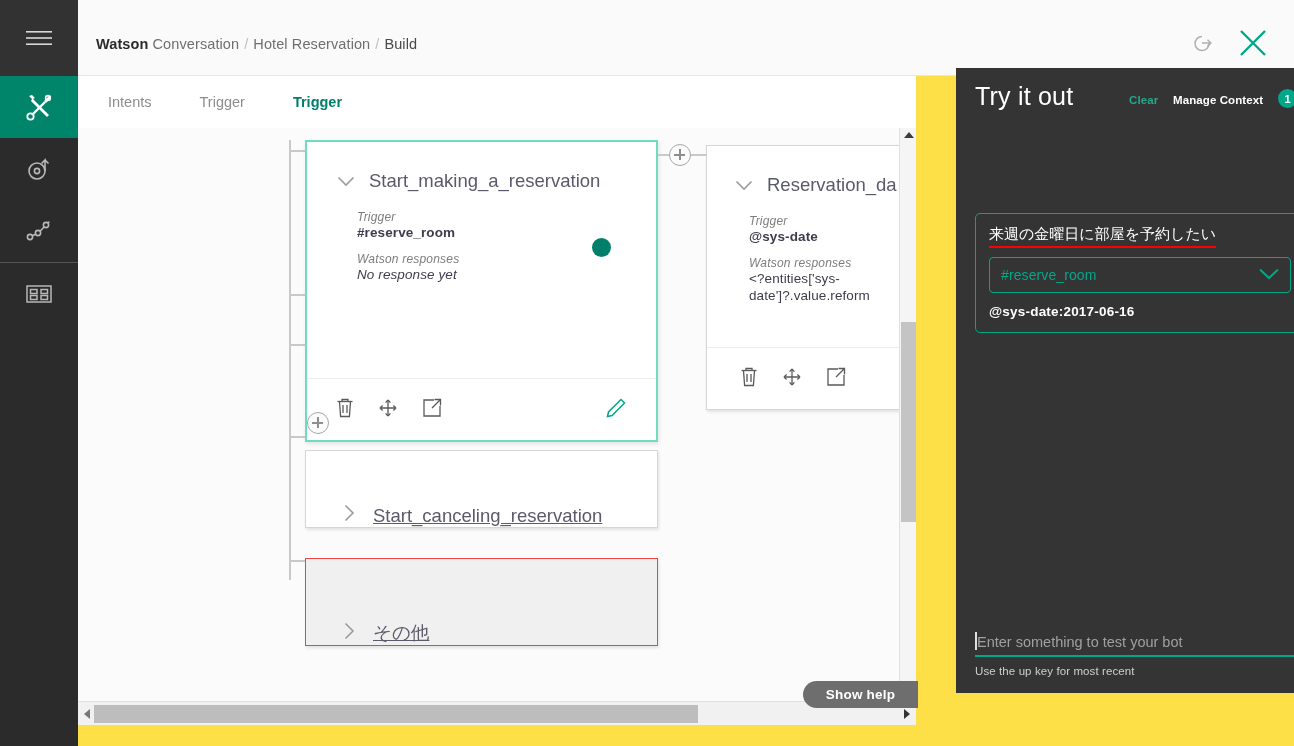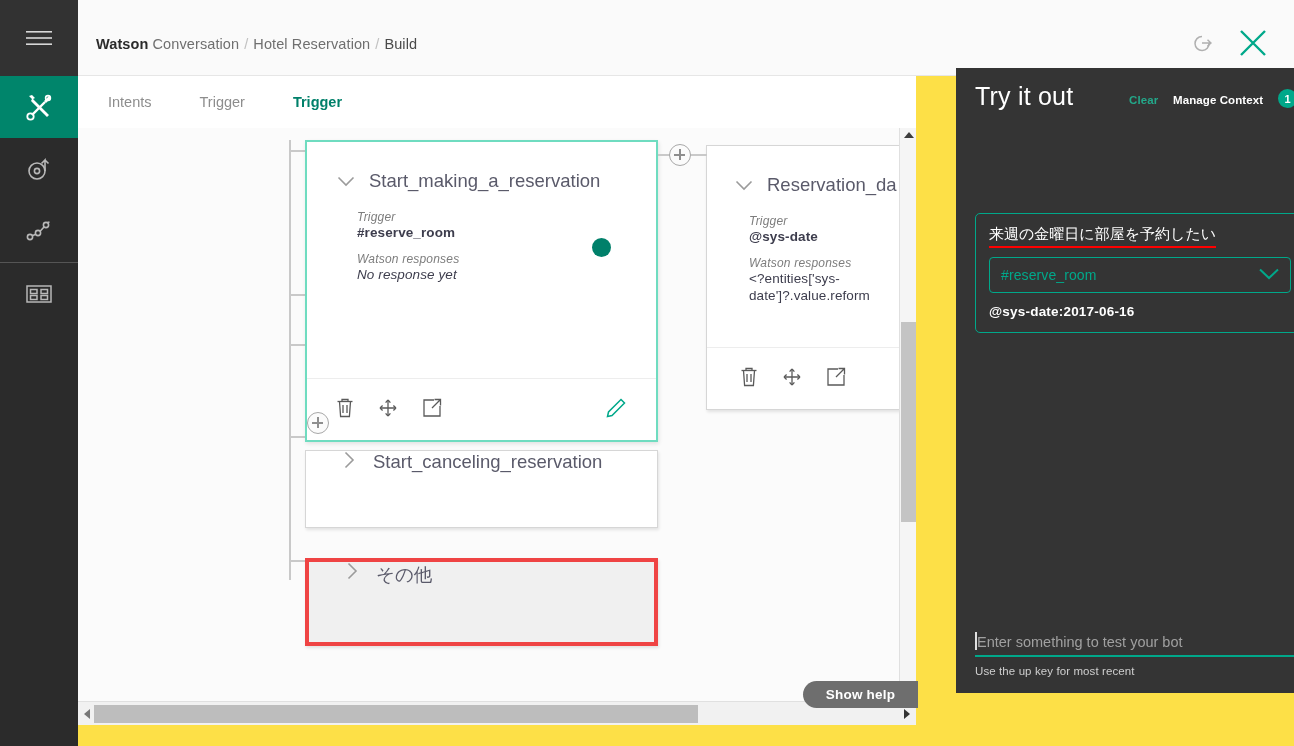--- a/index.html
+++ b/index.html
@@ -58,21 +58,21 @@
   }
   
   .tree-v { position:absolute; left:211px; top:12px; width:2px; height:440px; background:#c9c9c9; }
   .tree-h { position:absolute; left:211px; width:28px; height:2px; background:#c9c9c9; }
 
   .node {
     position:absolute; background:#ffffff; border:1px solid #d6d6d6;
     box-shadow:1px 2px 3px rgba(0,0,0,.10);
   }
   .node.selected { border:2px solid #6fdcc0; box-shadow:1px 2px 4px rgba(0,0,0,.10); }
-  .node.grey { background:#f0f0f0; border:4px solid #ef4444; }
+  .node.grey { background:#f0f0f0; border:1px solid #ef4444; }
 
   .node-title {
     display:flex; align-items:center; gap:14px;
     padding:28px 0 0 30px; font-size:18.5px; color:#5a5a6a; white-space:nowrap;
   }
   .node-title .chev { color:#9b9b9b; flex:none; }
   .node-body { padding:18px 0 0 50px; position:relative; }
   .lbl { font-size:12px; color:#7d7d7d; margin-bottom:1px; letter-spacing:.2px;font-style:italic; }
   .val { font-size:13.5px; color:#3d3d4d; font-weight:bold; margin-bottom:12px; letter-spacing:.1px; }
   .val.italic { font-weight:normal; font-style:italic; color:#3d3d4d; }
@@ -80,22 +80,22 @@
   .dot { position:absolute; width:19px; height:19px; border-radius:50%; background:#00806a; }
   .node-footer {
     position:absolute; left:0; bottom:0; width:100%; height:62px;
     border-top:1px solid #ededed; display:flex; align-items:center; padding:0 28px;
     gap:22px;
   }
   .foot-icon { cursor:pointer; display:block; }
   .foot-spacer { flex:1; }
 
   .collapsed-title {
-    display:flex; align-items:flex-start; gap:18px;
-    font-size:18.5px; color:#5a5a6a; height:100%; padding-left:38px; white-space:nowrap;
+    display:flex; align-items:flex-end; gap:18px;
+    font-size:18.5px; color:#5a5a6a; height:100%; padding-left:38px; white-space:nowrap;text-decoration:underline;
   }
   .collapsed-title .chev { color:#9b9b9b; }
 
   .plus {
     position:absolute; width:22px; height:22px; border-radius:50%;
     border:1.6px solid #a8a8a8; background:#fbfbfb; cursor:pointer;
   }
   .plus::before, .plus::after {
     content:""; position:absolute; background:#8e8e8e;
   }

